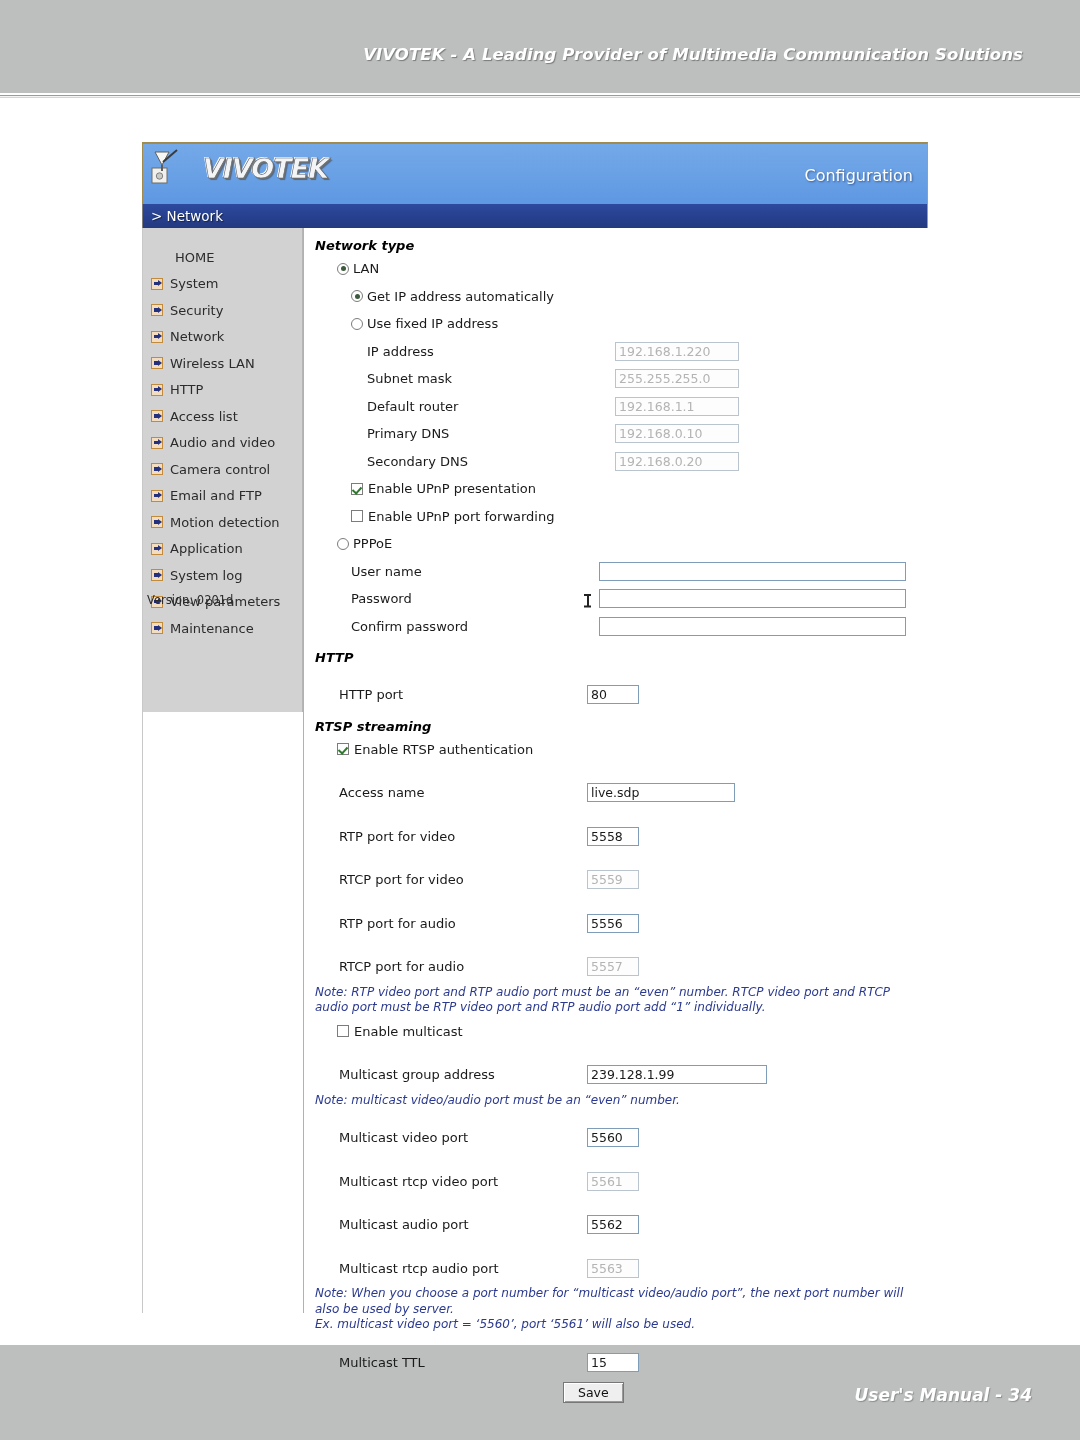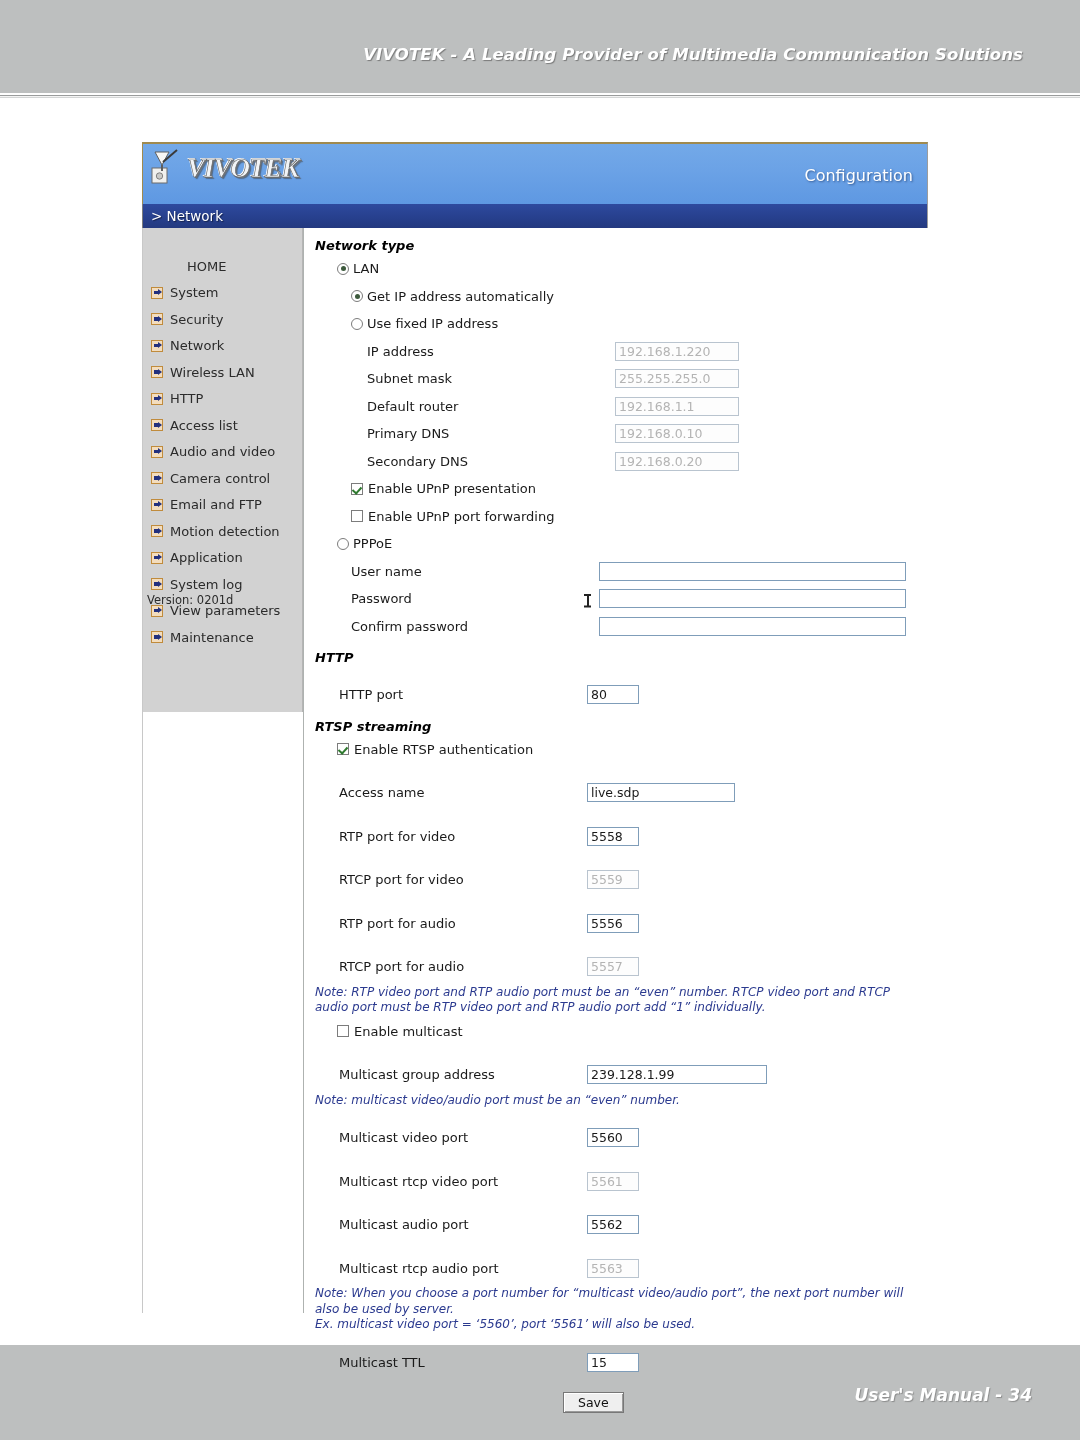--- a/index.html
+++ b/index.html
@@ -49,21 +49,21 @@
 
   .brandbar {
     position:relative; height:62px;
     background:linear-gradient(180deg,#73a9e8 0%,#6ba2e6 45%,#5e98e2 100%);
     border-top:2px solid #a08a4e;
     border-left:1px solid #a08a4e;
     border-right:1px solid #9c9c9c;
   }
   .logo {
     position:absolute; left:6px; top:4px;
-    display:flex; align-items:center; gap:4px;font-family:Liberation Serif, serif;
+    display:flex; align-items:center; gap:20px;
   }
   .logo-mark { width:34px; height:40px; position:relative; }
   .logo-word {
     font-size:27px; font-weight:bold; font-style:italic;
     letter-spacing:-1px;
     color:#f2f4f6;
     text-shadow:
       1px 1px 0 #6f7174,
       2px 2px 1px rgba(60,60,60,.55),
       -1px -1px 0 #ffffff;
@@ -103,21 +103,21 @@
   .sidebar-divider {
     position:absolute; left:160px; top:0; width:1px; height:1085px;
     background:#aeb2b0;
   }
   .sidebar-list { padding:16px 0 0 0; }
   .sb-item {
     height:26.5px; display:flex; align-items:center;
     padding-left:8px; gap:7px;
     font-size:13px; color:#2b2b2b;
   }
-  .sb-item.home { padding-left:44px;margin-top:9px; }
+  .sb-item.home { padding-left:32px; }
   .arrow-icon {
     width:12px; height:12px; flex:0 0 12px;
     background:#f3ddbe;
     border:1px solid #c08b3c;
     position:relative;
   }
   .arrow-icon::before {
     content:""; position:absolute; left:1.5px; top:3px;
     width:5px; height:3.5px; background:#22307e;
   }
@@ -200,21 +200,21 @@
     border:solid #2f7a2f; border-width:0 2px 2px 0;
     transform:rotate(42deg);
   }
 
   .note {
     font-size:12px; font-style:italic; color:#2b3a8f;
     line-height:15.5px;
     margin:4px 0 2px 0;
   }
 
-  .save-wrap { padding-left:248px; margin-top:16px; }
+  .save-wrap { padding-left:248px; margin-top:6px; }
   .save-btn {
     font-family:"DejaVu Sans","Liberation Sans",sans-serif;
     font-size:12.5px;
     padding:2px 14px;
     background:#efefef;
     border:1px solid #777;
     box-shadow:inset 1px 1px 0 #ffffff, inset -1px -1px 0 #9a9a9a;
     cursor:pointer;
     color:#111;
   }

